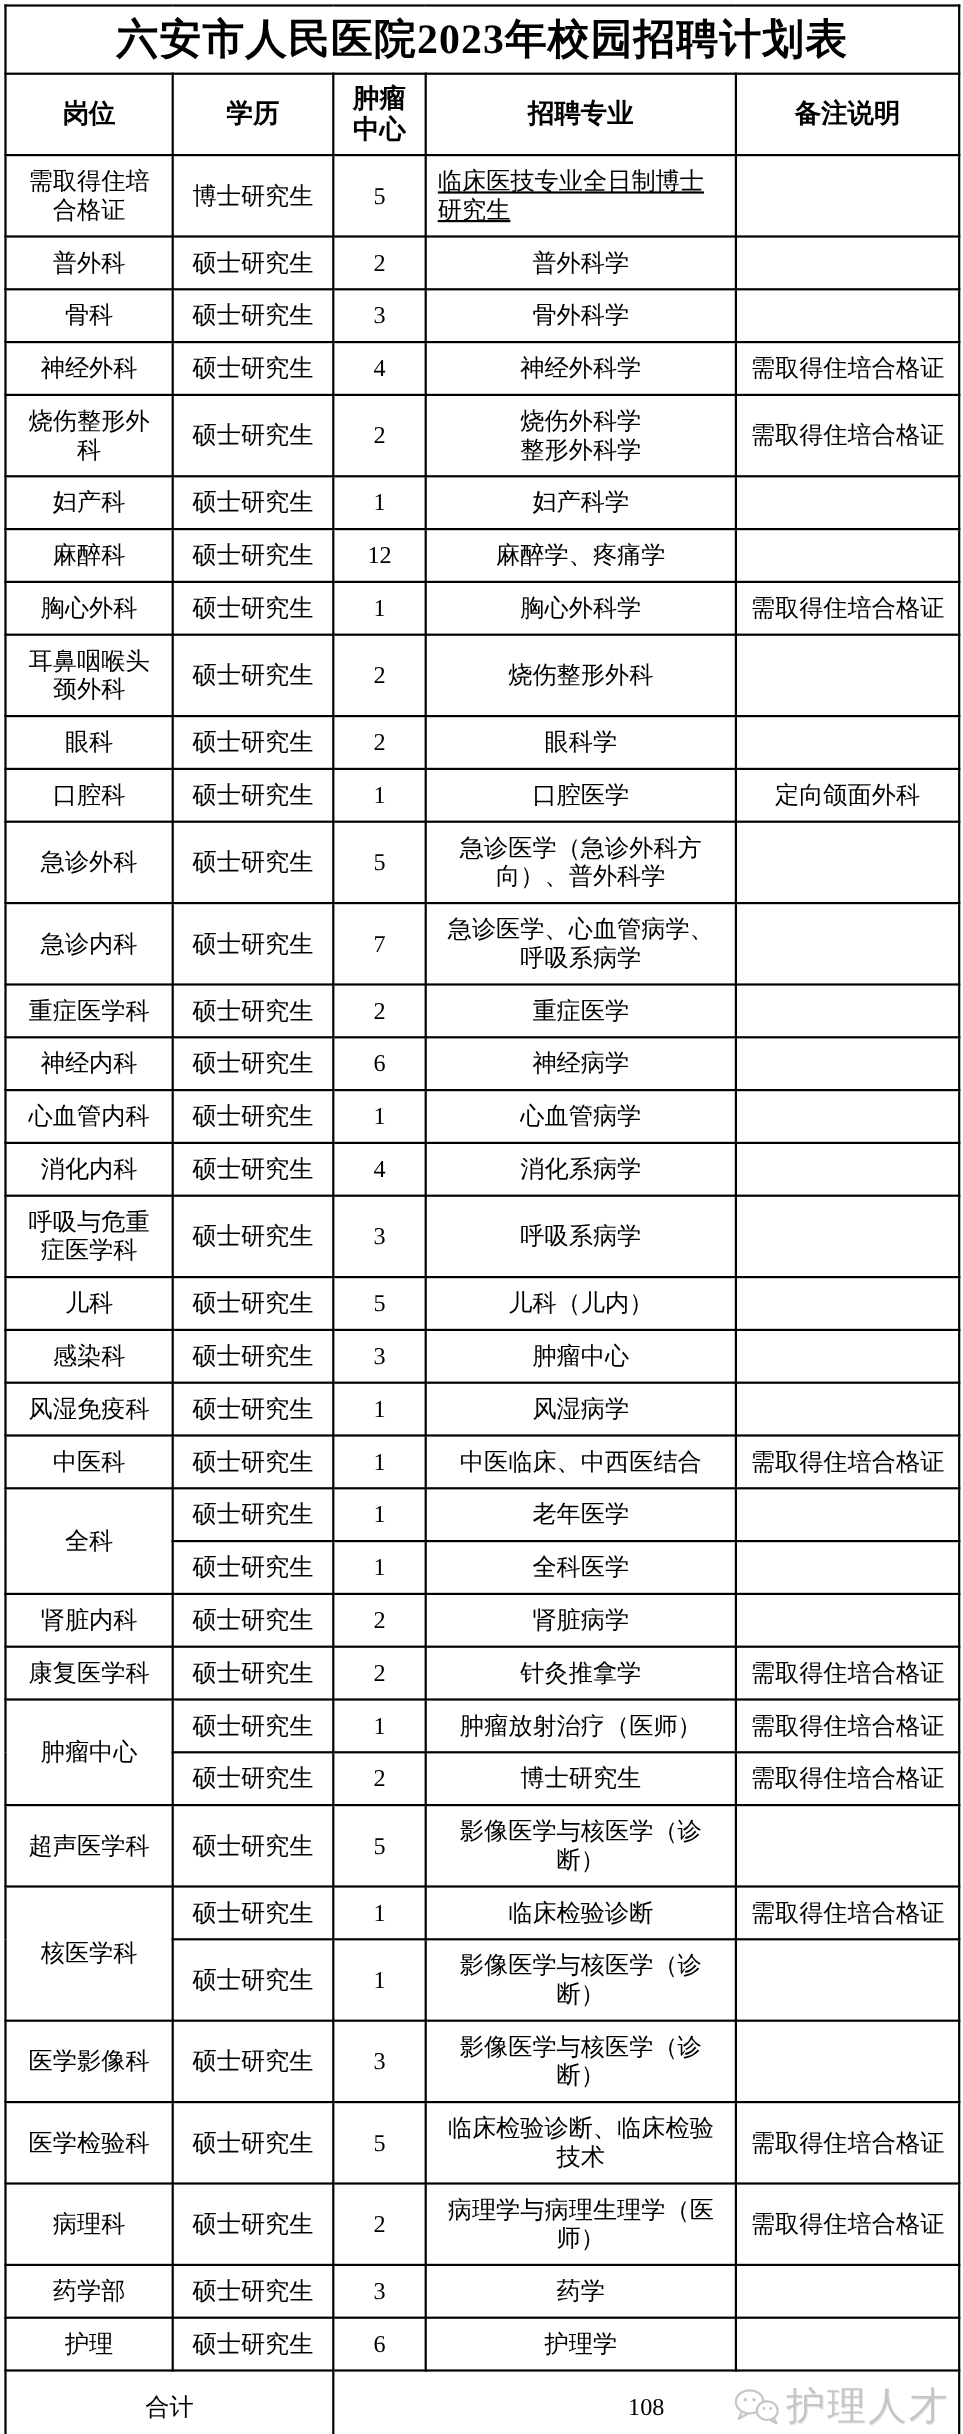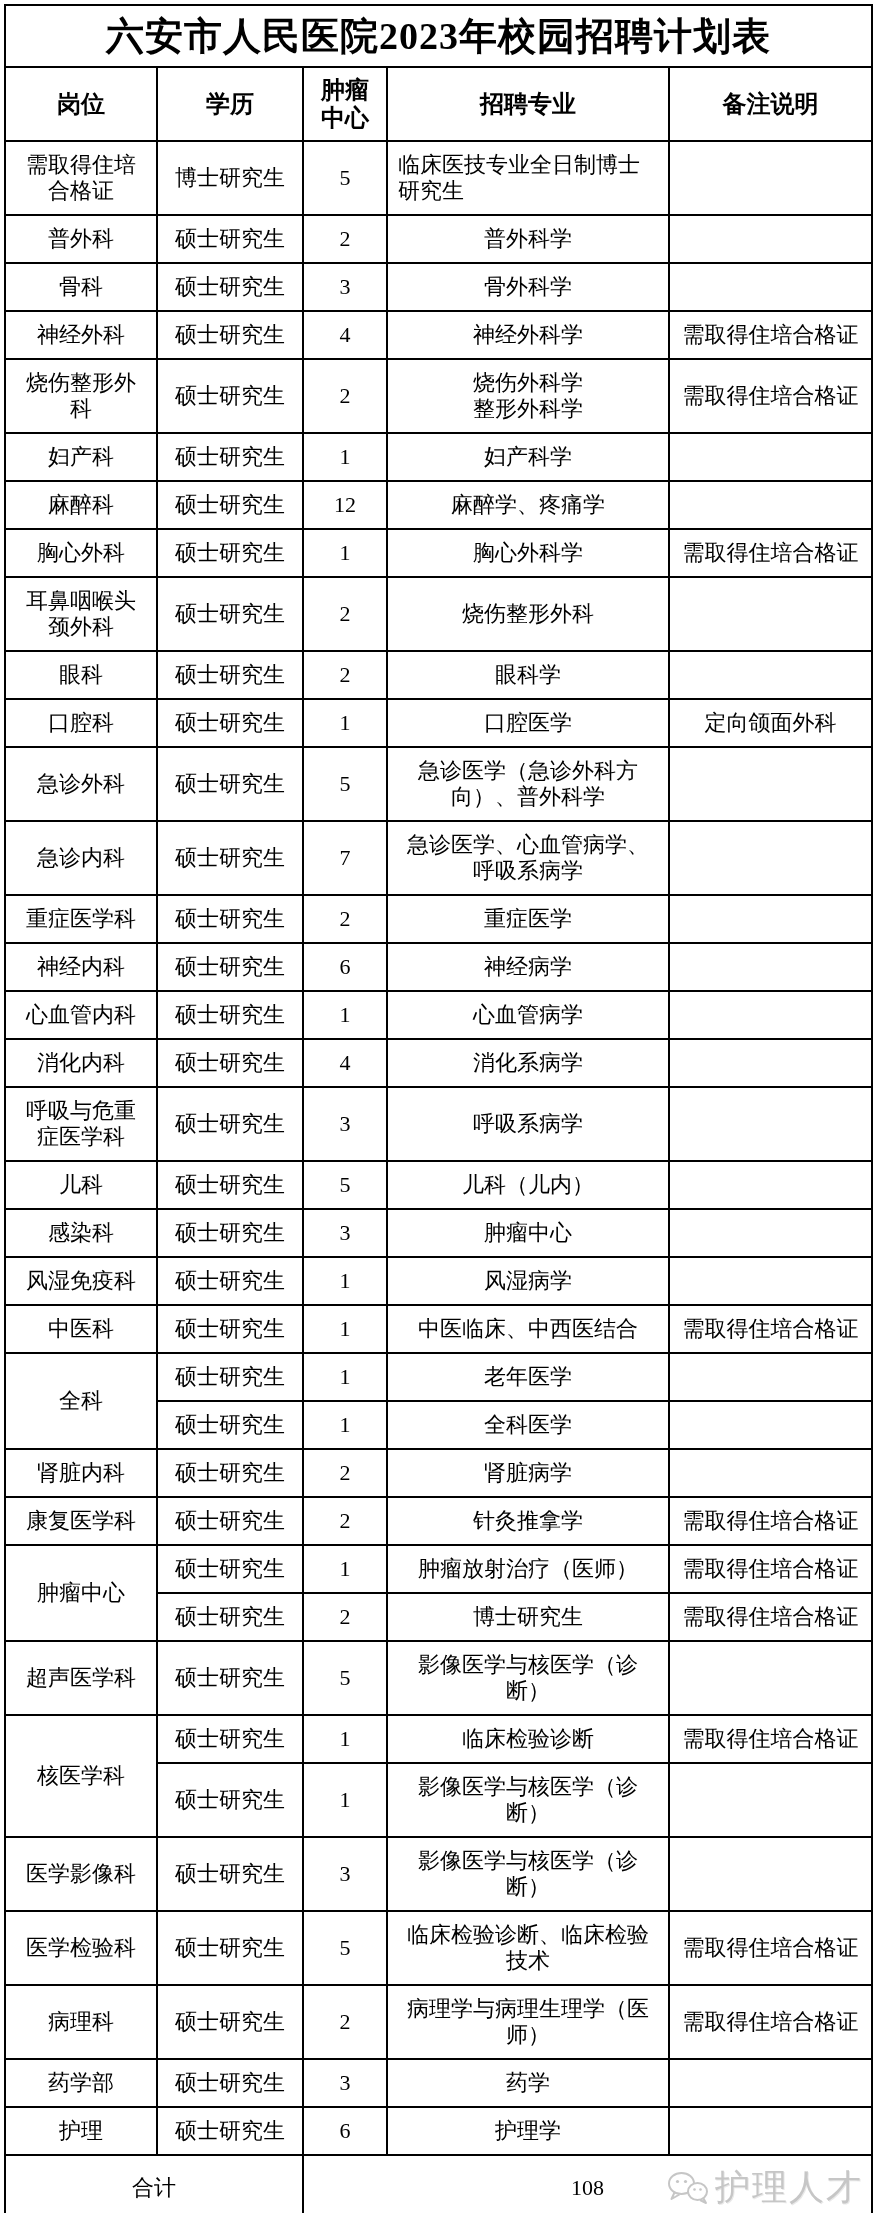--- a/index.html
+++ b/index.html
@@ -83,21 +83,21 @@
         <th class="head-cell">招聘专业</th>
         <th class="head-cell">备注说明</th>
       </tr>
     </thead>
     <tbody>
 
     <tr>
           <td class="cell cell-pos">需取得住培合格证</td>
           <td class="cell cell-edu">博士研究生</td>
           <td class="cell cell-count">5</td>
-          <td class="cell cell-major" style="text-align: left;">临床医技专业全日制博士研究生</td>
+          <td class="cell cell-major" style="text-align: left; text-decoration: underline;">临床医技专业全日制博士研究生</td>
           <td class="cell cell-remark"></td>
         </tr>
         <tr>
           <td class="cell cell-pos">普外科</td>
           <td class="cell cell-edu">硕士研究生</td>
           <td class="cell cell-count">2</td>
           <td class="cell cell-major">普外科学</td>
           <td class="cell cell-remark"></td>
         </tr>
         <tr>

